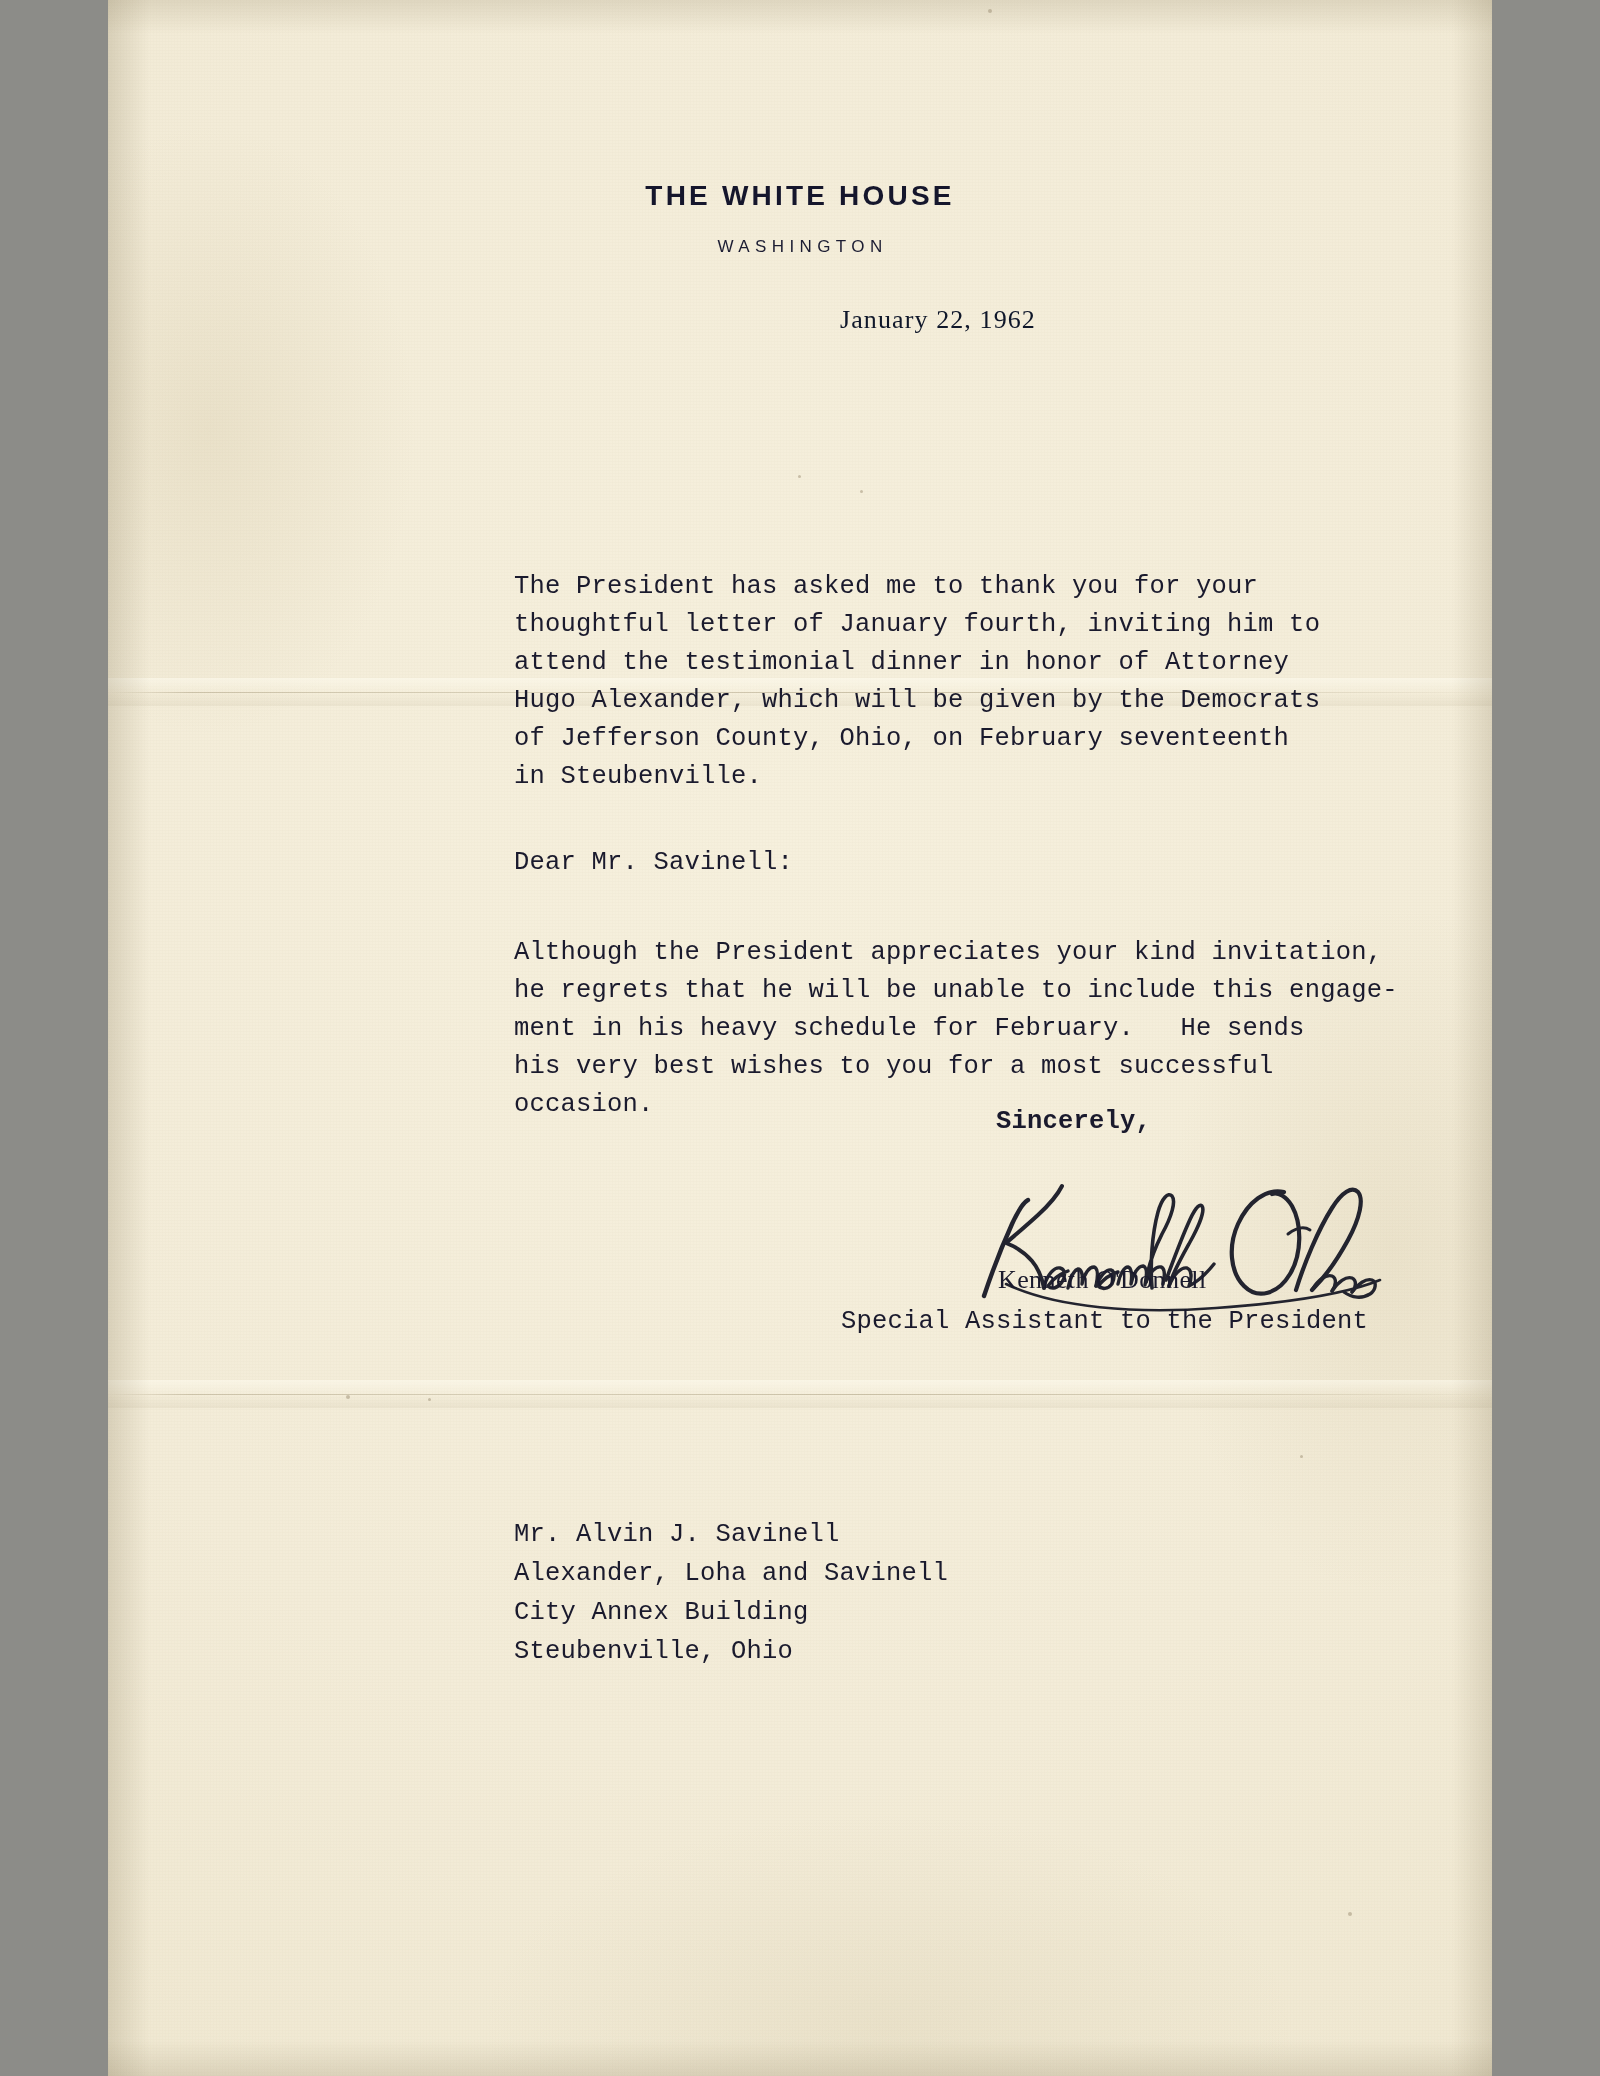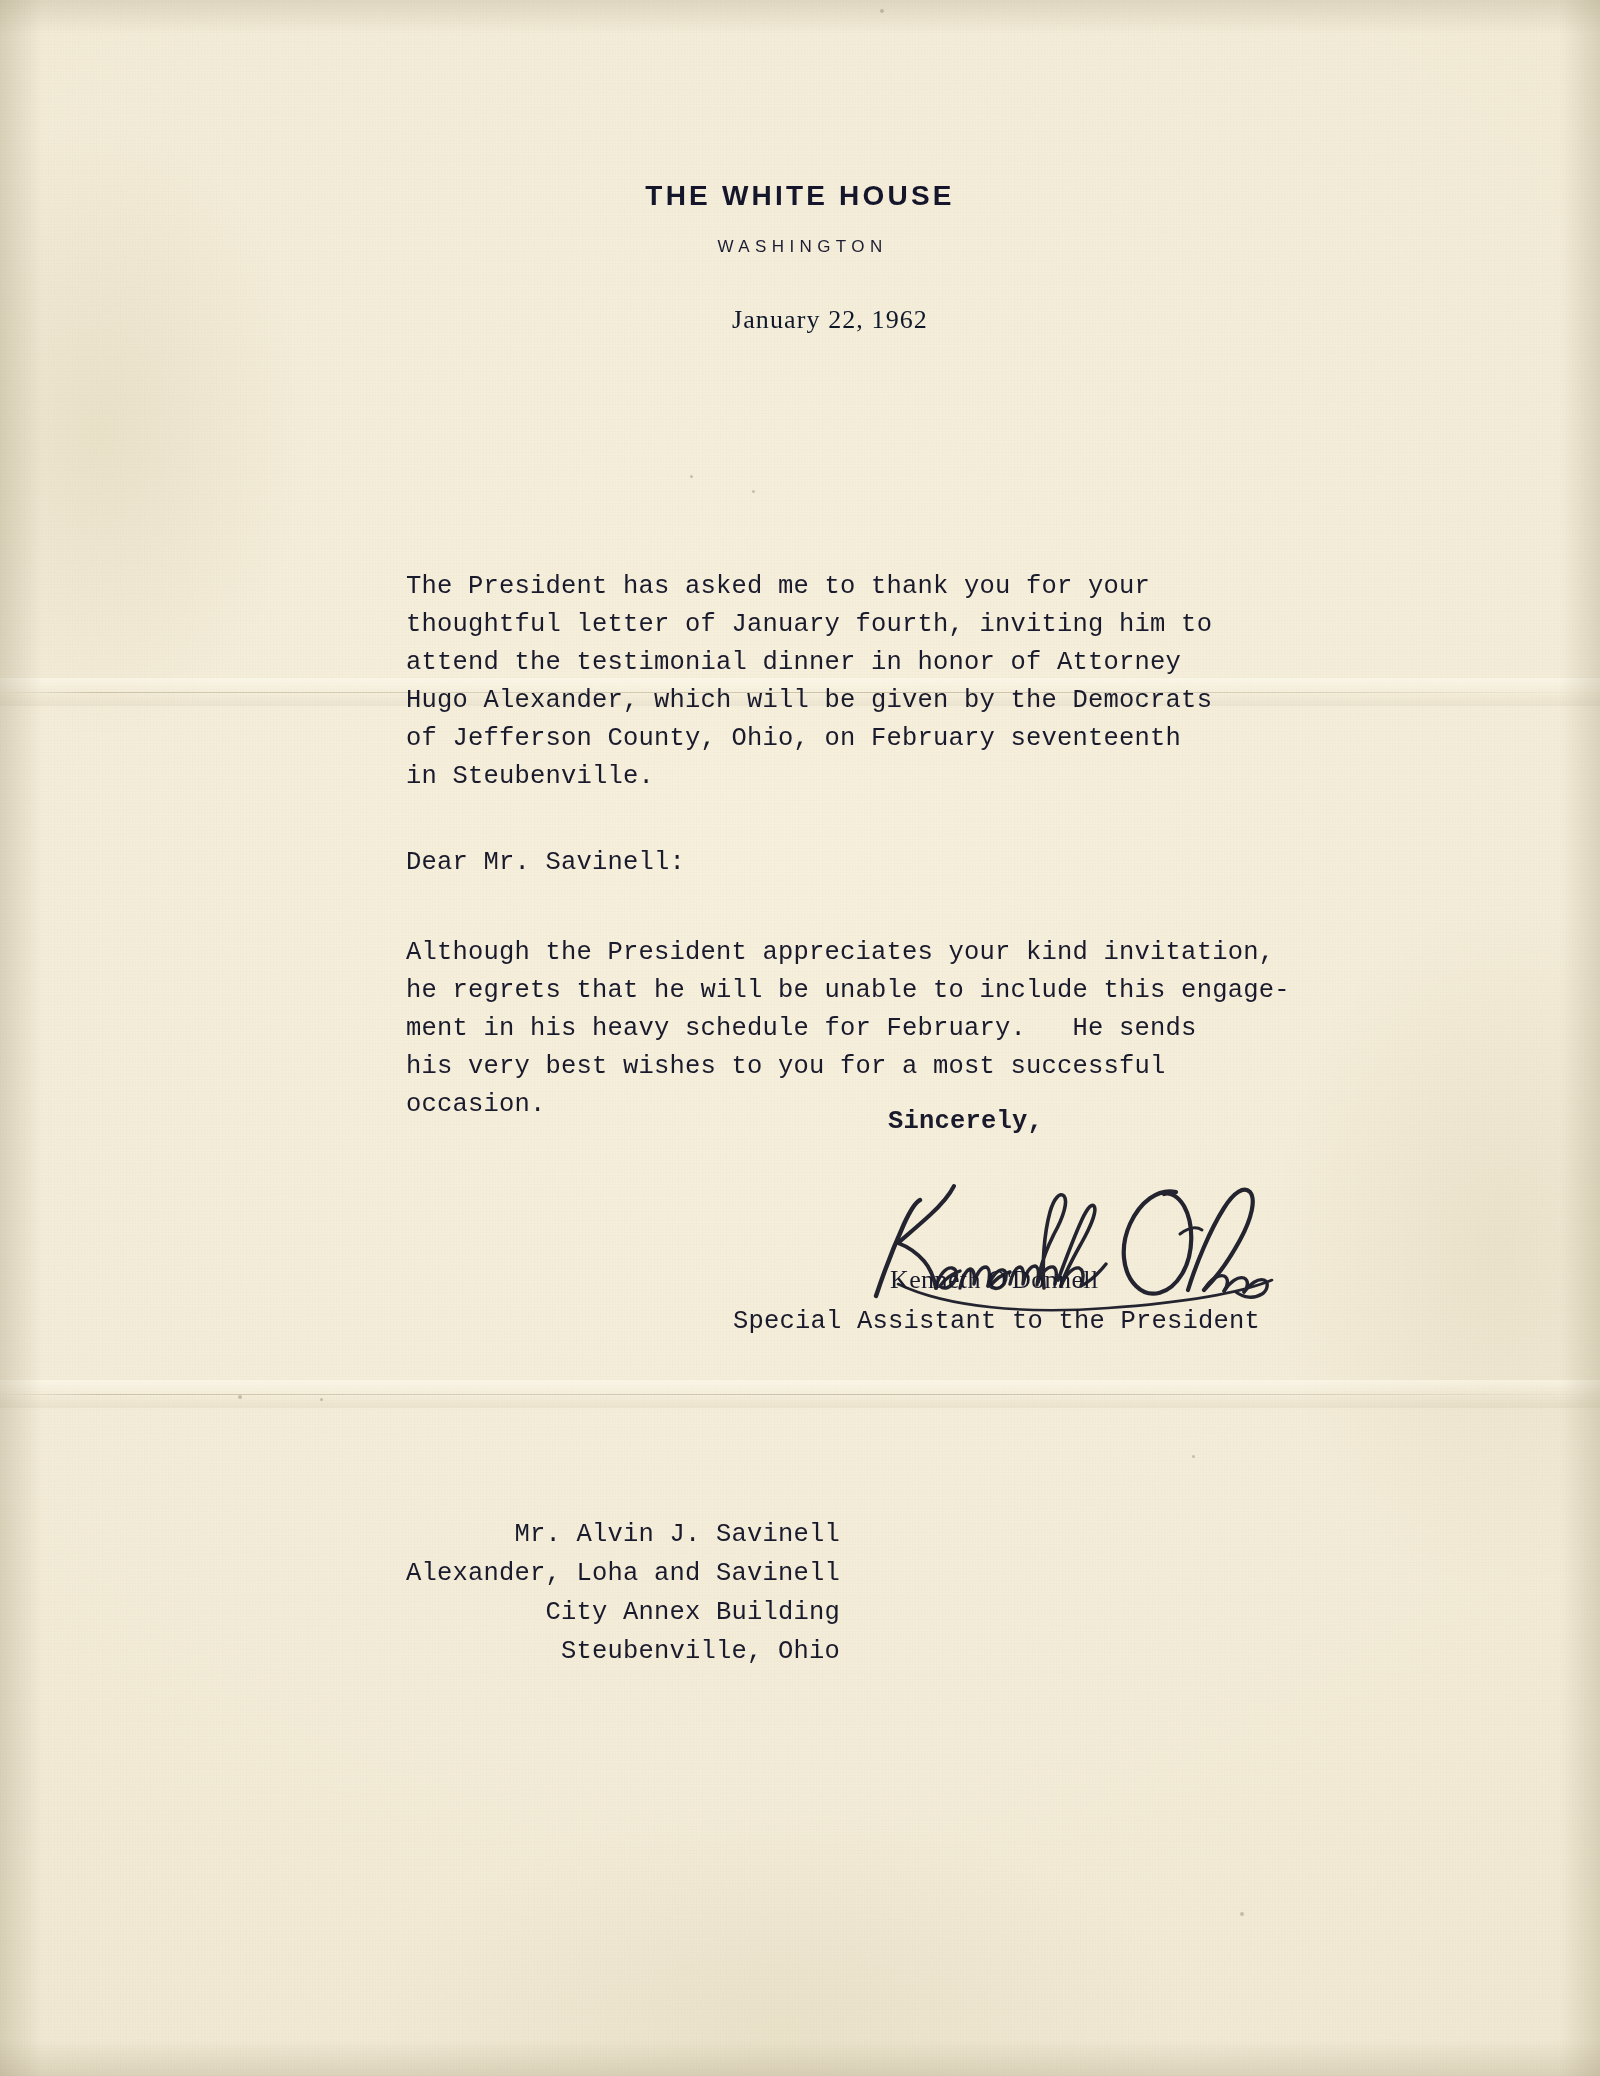--- a/index.html
+++ b/index.html
@@ -3,21 +3,21 @@
 <meta charset="utf-8">
 <title>The White House Letter</title>
 <style>
   html, body {
     margin: 0;
     padding: 0;
     background: #8c8c88;
   }
   #page {
     position: relative;
-    width: 1600px;
+    width: 1384px;
     height: 2076px;
     margin: 0 auto;
     overflow: hidden;
     background: #f2ecd9;
     font-family: "Liberation Serif", "DejaVu Serif", serif;
   }
 
   
   .paper-base {
     position: absolute;
@@ -190,21 +190,21 @@
   .address-block {
     position: absolute;
     left: 406px;
     top: 1515px;
     font-family: "Liberation Mono", "DejaVu Sans Mono", monospace;
     font-size: 25.5px;
     line-height: 39px;
     letter-spacing: .2px;
     color: #1a1a2d;
   }
-  .addr-line { display: block; text-align: right; }
+  .addr-line { display: block; }
 </style>
 </head>
 <body>
 
 <div id="page">
 
   <div class="paper-base"></div>
   <div class="paper-grain"></div>
   <div class="corner-stain stain-a"></div>
   <div class="corner-stain stain-b"></div>

